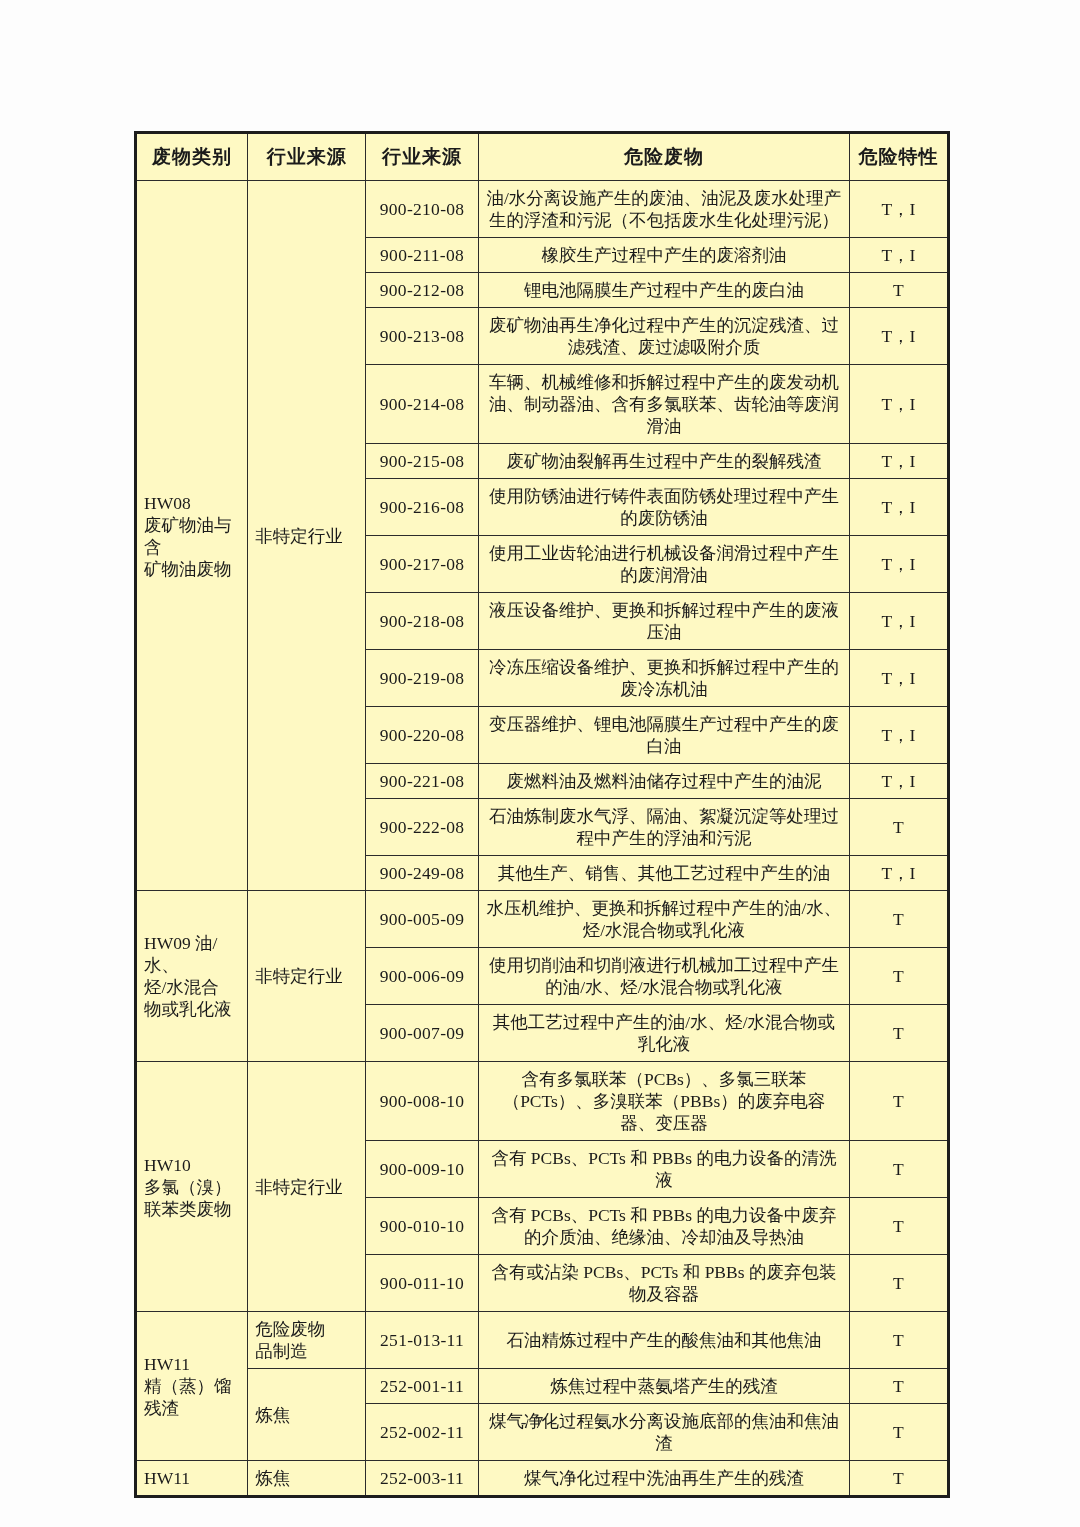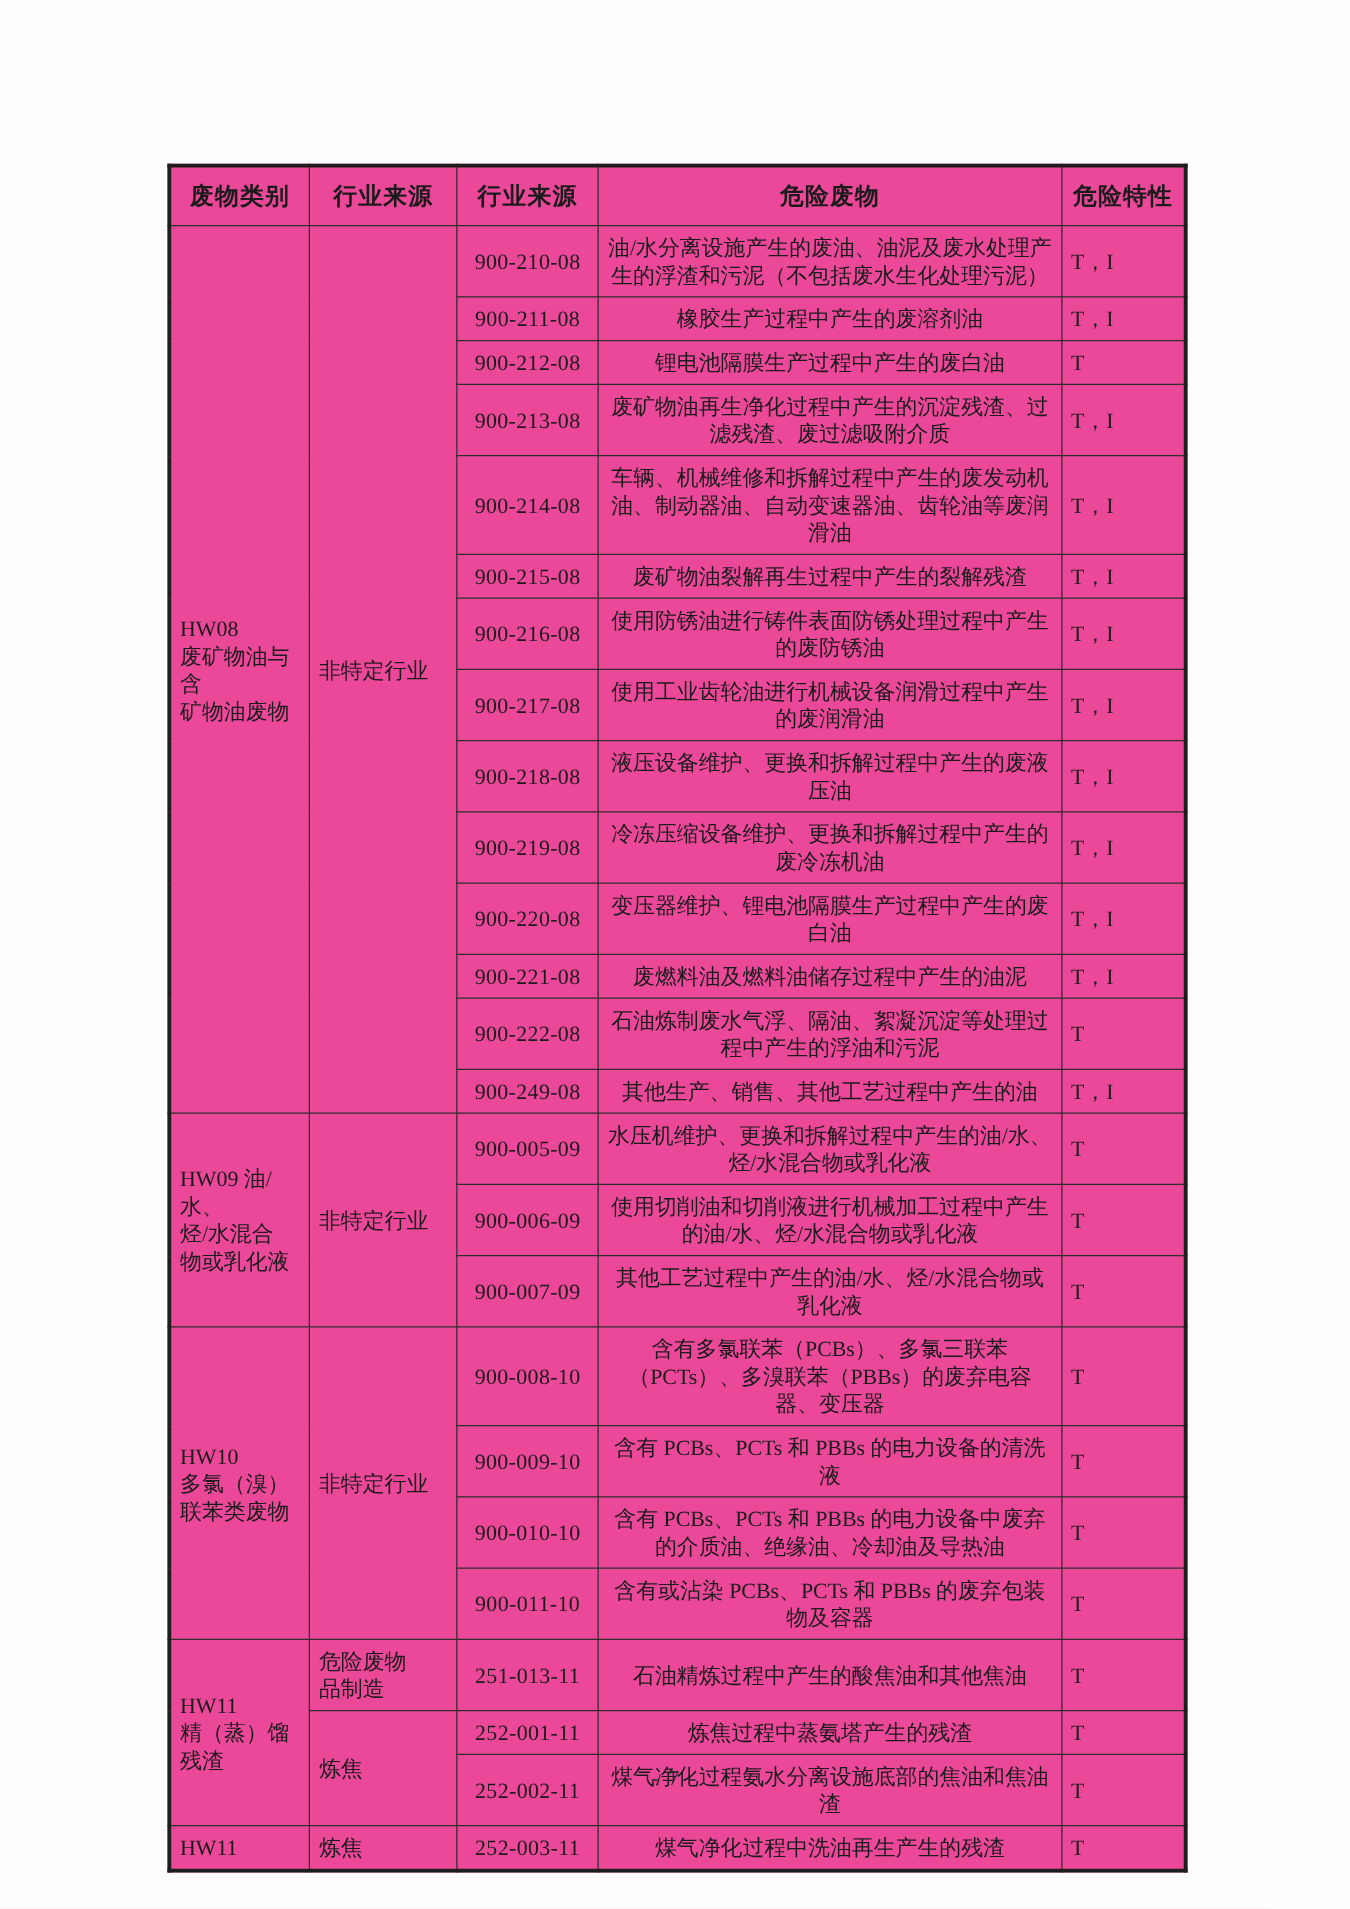--- a/index.html
+++ b/index.html
@@ -19,21 +19,21 @@
   }
   .table-wrap {
     position: absolute;
     left: 134px;
     top: 131px;
     width: 816px;
   }
   table.waste-table {
     width: 100%;
     border-collapse: collapse;
-    background: #ec4899;
+    background: #fef9c3;
     border: 3px solid #1d1d1d;
     padding-left: 28px;
   }
   table.waste-table th,
   table.waste-table td {
     border: 1px solid #2c2c2c;
   }
   table.waste-table th {
     font-weight: bold;
     font-size: 19px;
@@ -58,21 +58,21 @@
     text-align: center;
     white-space: nowrap;
     font-size: 17px;
     letter-spacing: 0.3px;
     margin-top: 40px;
   }
   td.cell-waste {
     text-align: center;
   }
   td.cell-hazard {
-    text-align: left;
+    text-align: center;
     white-space: nowrap;
     font-size: 17px;
   }
   .page-footer {
     position: absolute;
     left: 0;
     top: 1413px;
     width: 1080px;
     text-align: center;
     font-size: 17px;
@@ -127,21 +127,21 @@
             <td class="cell-waste">锂电池隔膜生产过程中产生的废白油</td>
             <td class="cell-hazard">T</td>
           </tr>
           <tr>
             <td class="cell-code">900-213-08</td>
             <td class="cell-waste">废矿物油再生净化过程中产生的沉淀残渣、过滤残渣、废过滤吸附介质</td>
             <td class="cell-hazard">T，I</td>
           </tr>
           <tr>
             <td class="cell-code">900-214-08</td>
-            <td class="cell-waste">车辆、机械维修和拆解过程中产生的废发动机油、制动器油、自动变速器油、齿轮油等废润滑油</td>
+            <td class="cell-waste">车辆、机械维修和拆解过程中产生的废发动机油、制动器油、含有多氯联苯、齿轮油等废润滑油</td>
             <td class="cell-hazard">T，I</td>
           </tr>
           <tr>
             <td class="cell-code">900-215-08</td>
             <td class="cell-waste">废矿物油裂解再生过程中产生的裂解残渣</td>
             <td class="cell-hazard">T，I</td>
           </tr>
           <tr>
             <td class="cell-code">900-216-08</td>
             <td class="cell-waste">使用防锈油进行铸件表面防锈处理过程中产生的废防锈油</td>

